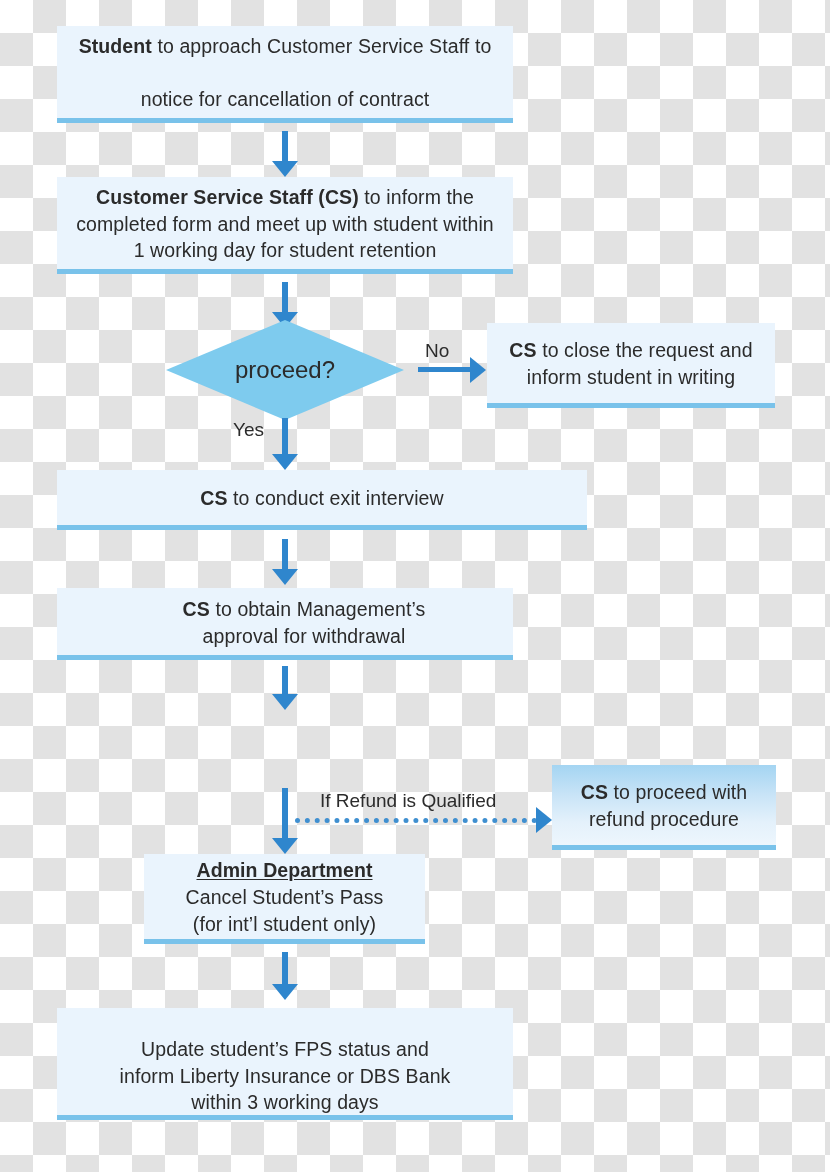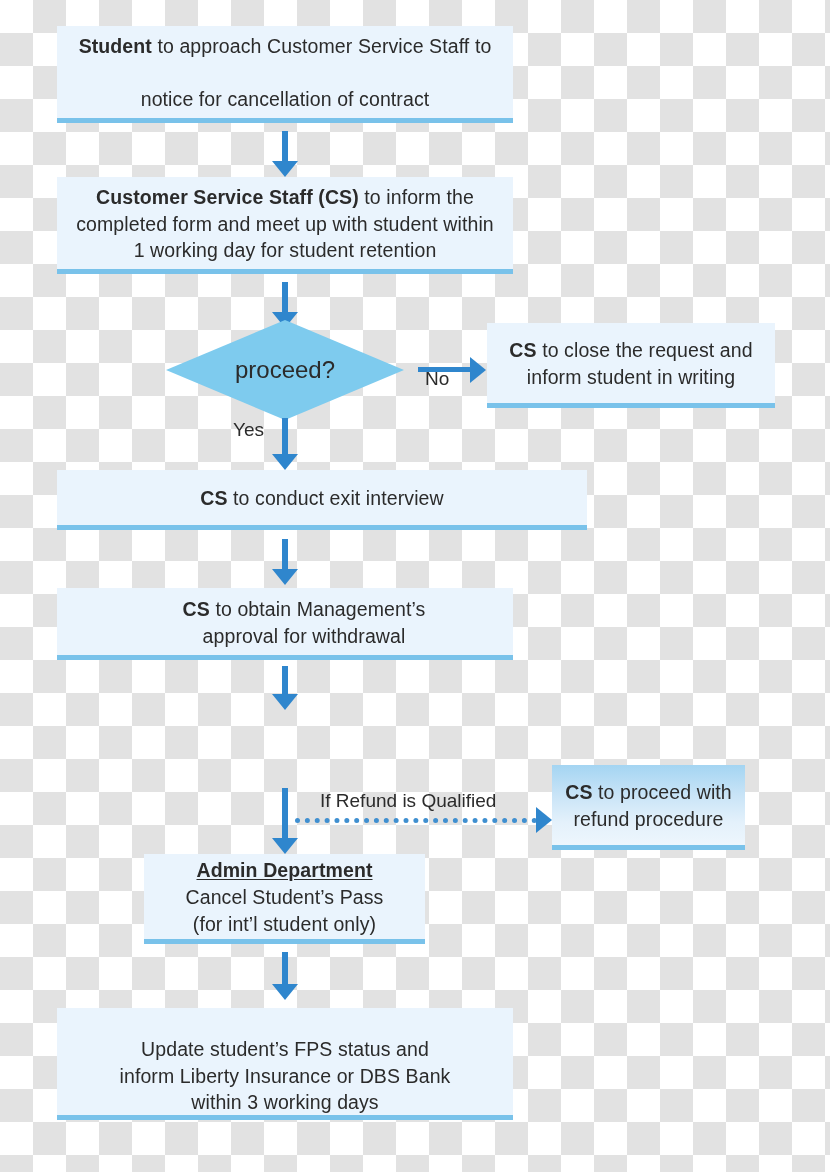--- a/index.html
+++ b/index.html
@@ -157,21 +157,21 @@
   <div class="arrow-v" style="left:272px; top:282px; height:46px;">
     <div class="shaft" style="height:31px;"></div>
     <div class="head" style="top:30px;"></div>
   </div>
 
   <div class="diamond-wrap" style="left:166px; top:320px; width:238px; height:100px;">
     <div class="diamond-shape"></div>
     <div class="diamond-label">proceed?</div>
   </div>
 
-  <div class="edge-label" style="left:425px; top:340px;margin-top:28px;">No</div>
+  <div class="edge-label" style="left:425px; top:340px;">No</div>
   <div class="arrow-h" style="left:418px; top:357px; width:68px;">
     <div class="shaft" style="width:53px;"></div>
     <div class="head" style="left:52px;"></div>
   </div>
 
   <div class="node" style="left:487px; top:323px; width:288px; height:85px;">
     <span class="txt">
       <b>CS</b><span> to close the request and</span><br>
       <span>inform student in writing</span>
     </span>
@@ -211,21 +211,21 @@
     <div class="shaft" style="height:51px;"></div>
     <div class="head" style="top:50px;"></div>
   </div>
 
   <div class="edge-label" style="left:320px; top:790px;">If Refund is Qualified</div>
   <div class="arrow-h dotted" style="left:295px; top:807px; width:257px;">
     <div class="shaft" style="width:242px;"></div>
     <div class="head" style="left:241px;"></div>
   </div>
 
-  <div class="node gradient" style="left:552px; top:765px; width:193px; height:85px;">
+  <div class="node gradient" style="left:552px; top:765px; width:224px; height:85px;">
     <span class="txt">
       <b>CS</b><span> to proceed with</span><br>
       <span>refund procedure</span>
     </span>
   </div>
 
   <div class="node" style="left:144px; top:854px; width:281px; height:90px;">
     <span class="txt">
       <u>Admin Department</u><br>
       <span>Cancel Student’s Pass</span><br>

